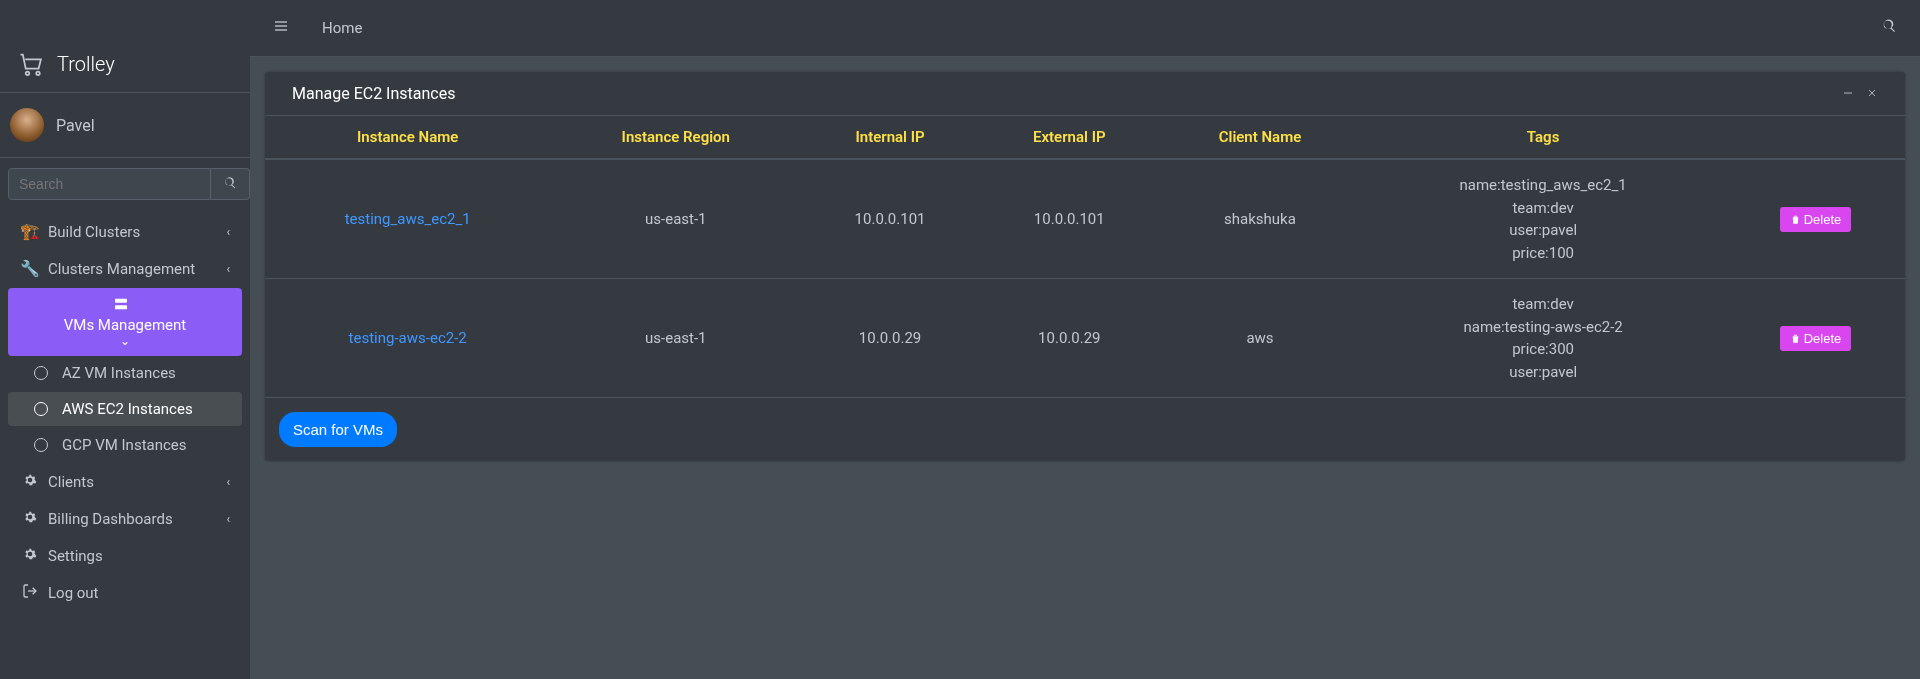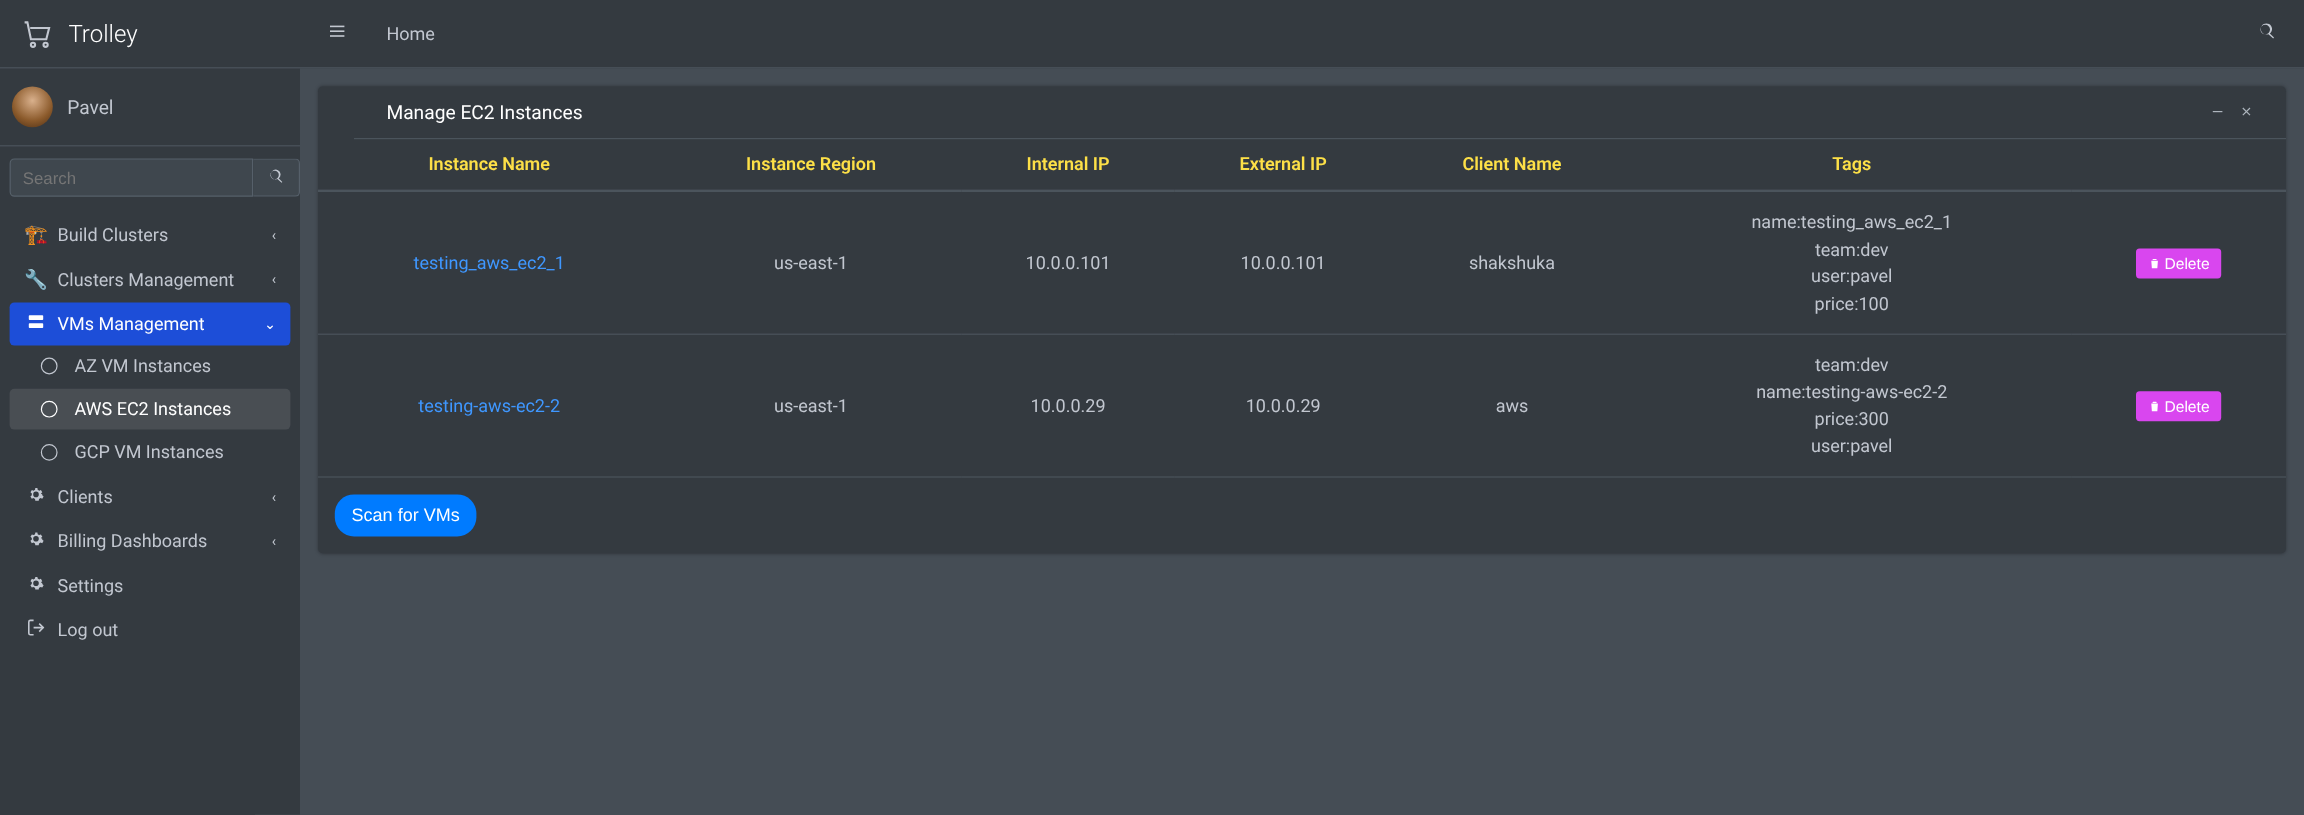--- a/index.html
+++ b/index.html
@@ -20,20 +20,21 @@
     flex-shrink: 0;
     display: flex;
     flex-direction: column;
   }
   .brand {
     display: flex;
     align-items: center;
     padding: 20px 14px;
     border-bottom: 1px solid #4b545c;
     height: 57px;
+    margin-top: 36px;
   }
   .brand-icon {
     width: 33px; height: 33px;
     display: flex; align-items: center; justify-content: center;
     margin-right: 10px;
   }
   .brand-text { font-size: 20px; font-weight: 300; color: #fff; }
   .user-panel {
     display: flex; align-items: center;
     padding: 15px 10px;
@@ -72,22 +73,23 @@
   .nav-item { margin-bottom: 2px; }
   .nav-link {
     display: flex; align-items: center;
     padding: 8px 12px;
     color: #c2c7d0;
     border-radius: 4px;
     cursor: pointer;
     position: relative;
   }
   .nav-link.open {
-    background: #1d4ed8;
+    background: #8b5cf6;
     color: #fff;
+    flex-direction: column;
   }
   .nav-icon {
     width: 20px;
     margin-right: 8px;
     text-align: center;
     flex-shrink: 0;
   }
   .nav-text { flex: 1; font-size: 15px; }
   .angle {
     font-size: 12px;
@@ -149,21 +151,20 @@
   .card {
     background: #343a40;
     border-radius: 4px;
     box-shadow: 0 0 3px rgba(0,0,0,.3);
   }
   .card-header {
     padding: 12px 27px;
     border-bottom: 1px solid #4b545c;
     display: flex;
     align-items: flex-end;
-    margin-left: 30px;
   }
   .card-title { color: #fff; font-size: 16px; font-weight: 400; flex: 1; }
   .card-tools { display: flex; gap: 12px; }
   .card-tool { color: #adb5bd; cursor: pointer; }
 
   table {
     width: 100%;
     border-collapse: collapse;
   }
   thead th {

